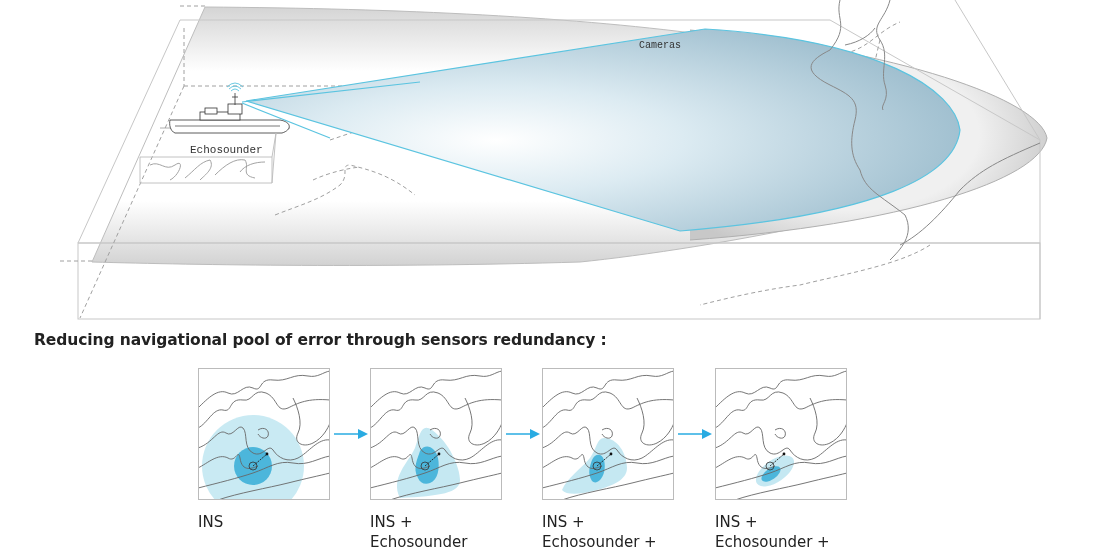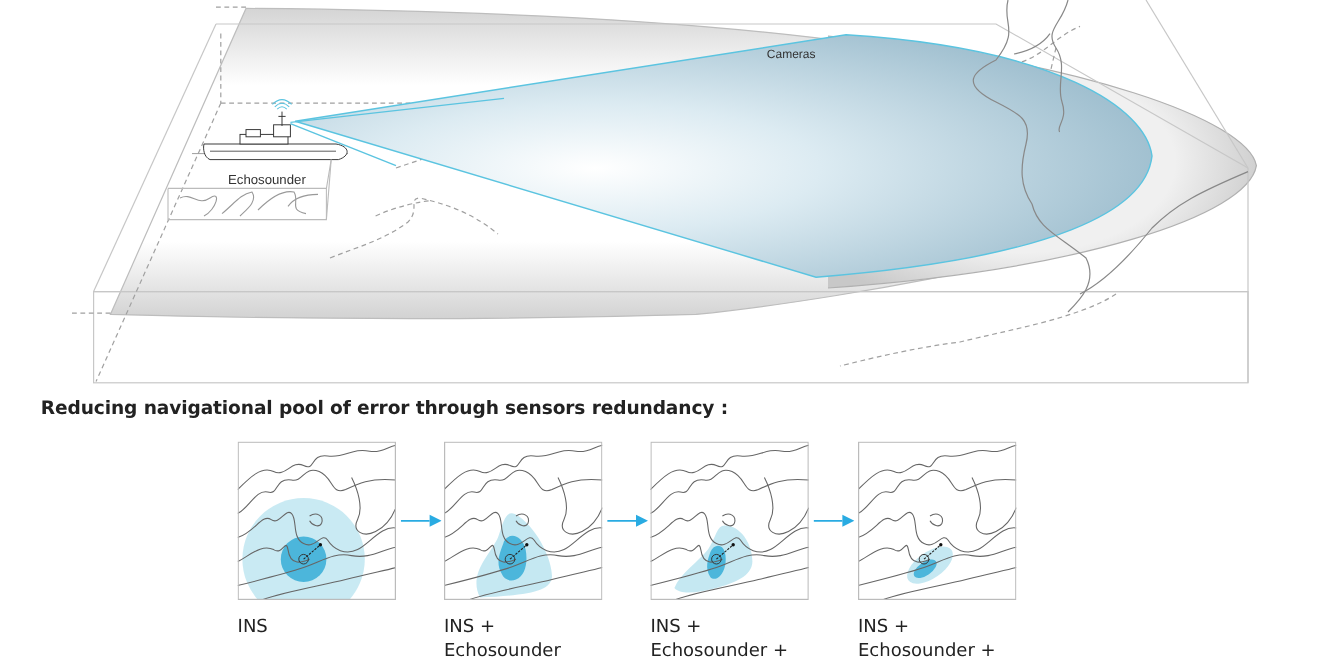--- a/index.html
+++ b/index.html
@@ -1,19 +1,19 @@
 <!DOCTYPE html>
 <html><head>
 <meta charset="utf-8">
 <style>
   html, body { margin: 0; padding: 0; background: #ffffff; }
   body { width: 1110px; height: 556px; position: relative; overflow: hidden;
          font-family: "DejaVu Sans", sans-serif; color: #222; }
   #scene { position: absolute; left: 0; top: 0; width: 1110px; height: 330px; }
-  .lbl { position: absolute; font-family: Liberation Sans, sans-serif; color: #333; white-space: nowrap; text-align: center; }
+  .lbl { position: absolute; font-family: Liberation Mono, monospace; color: #333; white-space: nowrap; text-align: center; }
   #cam-label { left: 639px; top: 40px; font-size: 10px; }
   #echo-label { left: 190px; top: 144px; font-size: 11px; }
   #subtitle { position: absolute; left: 34px; top: 331px; font-size: 15.5px; color: #222; letter-spacing: -0.1px; font-weight: bold; }
   .panel { position: absolute; top: 368px; width: 132px; height: 132px; }
   .panel svg { display: block; }
   .cap { position: absolute; top: 512px; font-size: 15px; line-height: 20px; color: #222; }
   .arrow { position: absolute; top: 425px; width: 34px; height: 12px; }
 </style>
 </head>
 <body>

